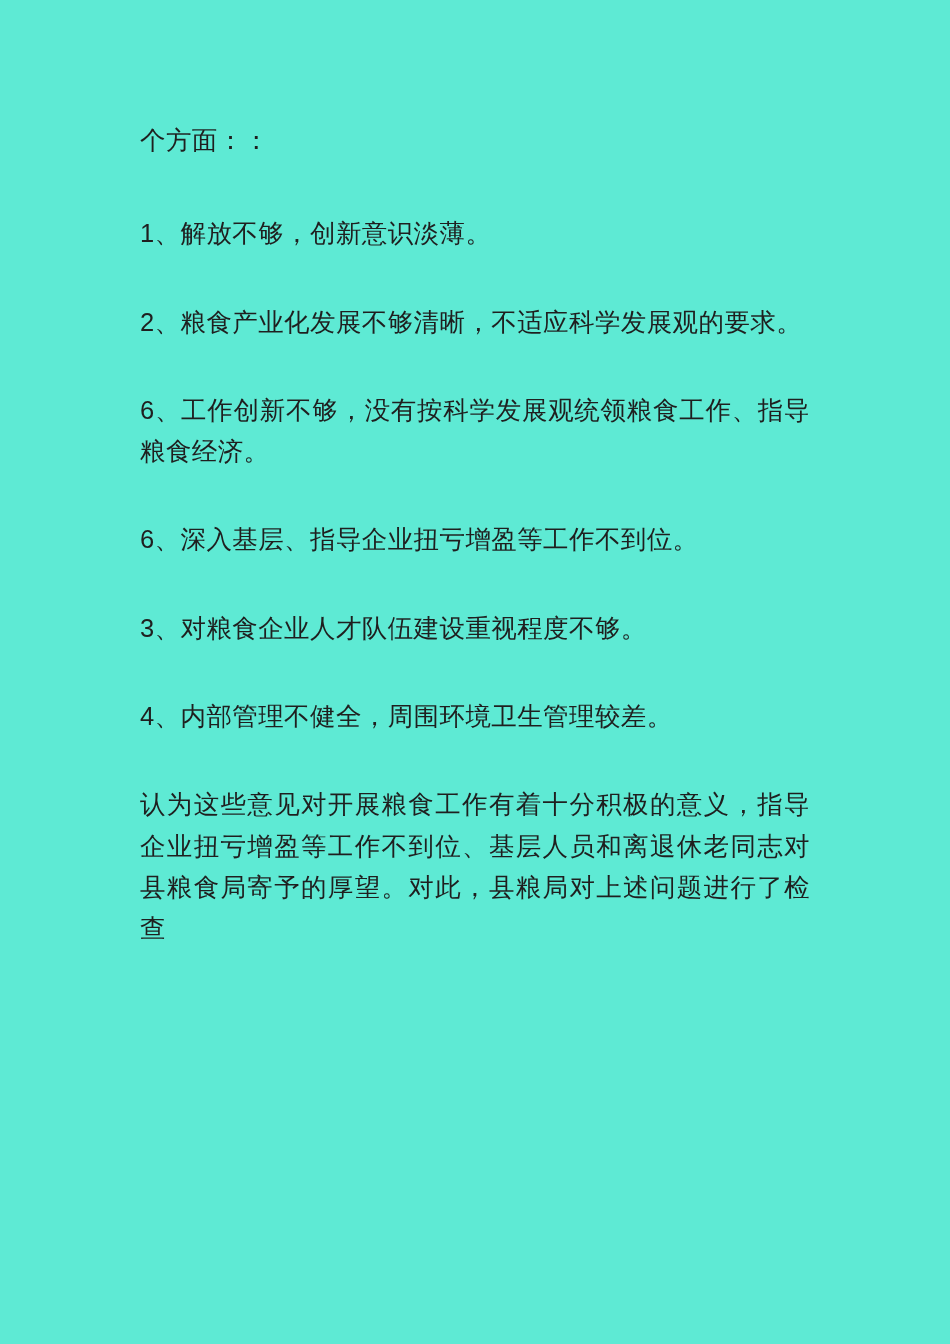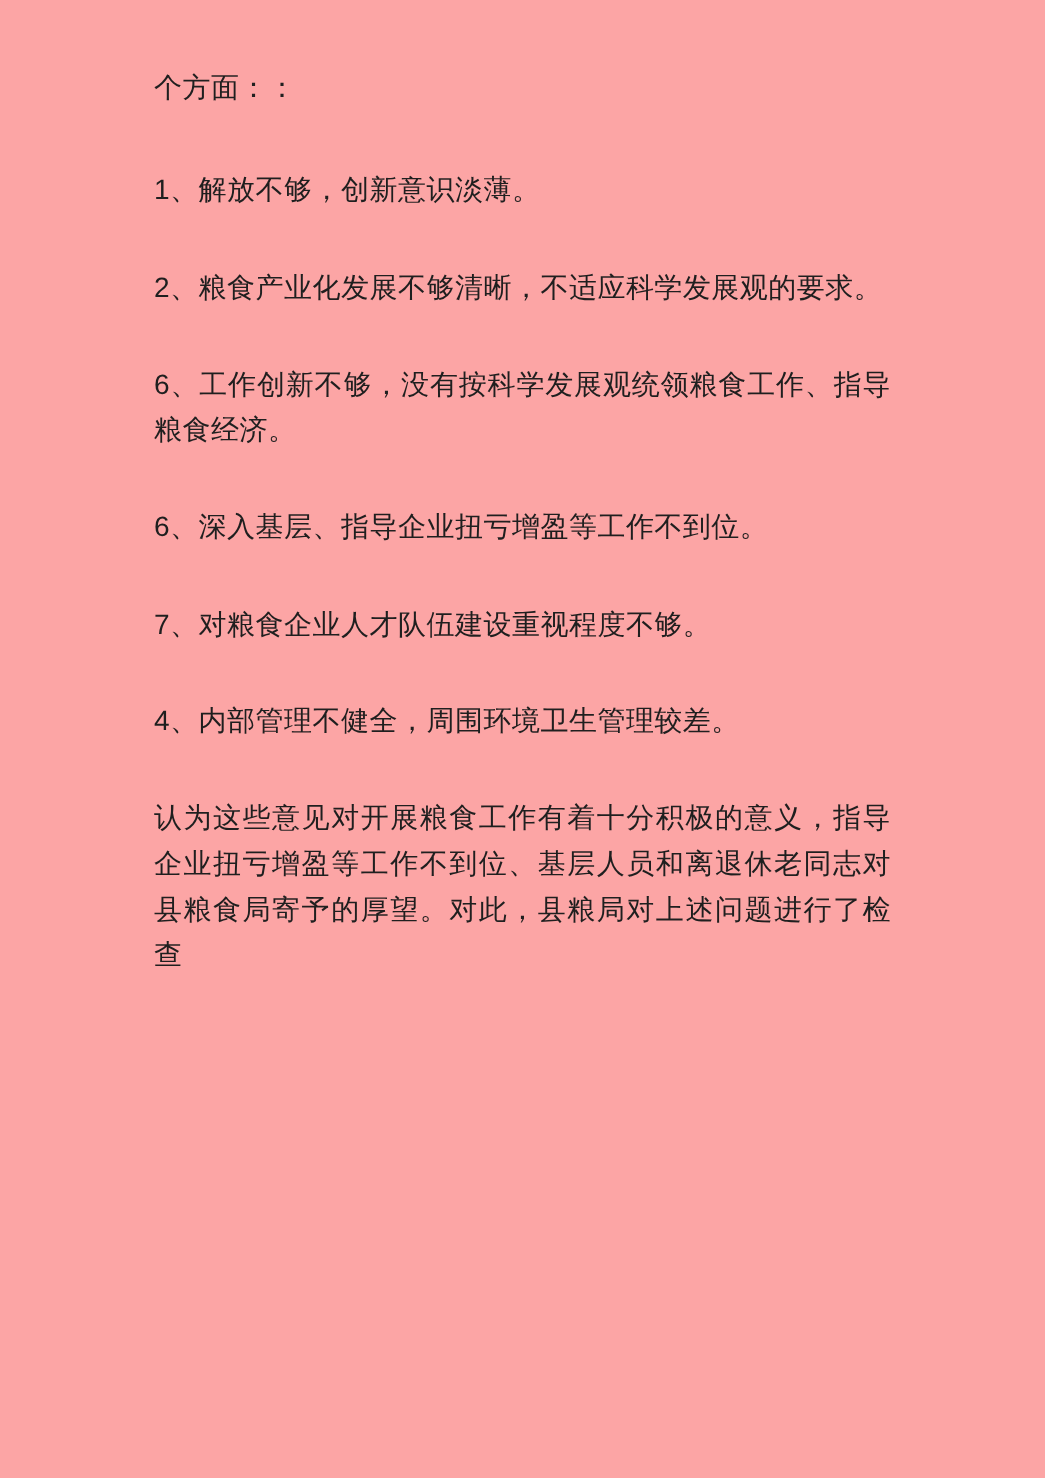--- a/index.html
+++ b/index.html
@@ -12,22 +12,22 @@
     height: 1344px;
     font-family: "Liberation Sans", "DejaVu Sans", sans-serif;
     color: #1a1a1a;
     position: relative;
     overflow: hidden;
   }
   .page {
     box-sizing: border-box;
     width: 950px;
     height: 1344px;
-    padding: 60px 140px 60px 140px;
-    background: #fca5a5;
+    padding: 120px 140px 60px 140px;
+    background: #5eead4;
   }
   .doc-body {
     font-size: 25.5px;
     line-height: 1.62;
     letter-spacing: 0.4px;
     color: #1f1f1f;
   }
   .para {
     margin: 0 0 47px 0;
     text-align: justify;
@@ -50,17 +50,17 @@
 </head>
 <body>
 
 <div class="page">
   <div class="doc-body">
     <p class="para para-lead">个方面：：</p>
     <p class="para para-tight">1、解放不够，创新意识淡薄。</p>
     <p class="para para-tight">2、粮食产业化发展不够清晰，不适应科学发展观的要求。</p>
     <p class="para para-tight">6、工作创新不够，没有按科学发展观统领粮食工作、指导粮食经济。</p>
     <p class="para para-tight">6、深入基层、指导企业扭亏增盈等工作不到位。</p>
-    <p class="para para-tight">7、对粮食企业人才队伍建设重视程度不够。</p>
+    <p class="para para-tight">3、对粮食企业人才队伍建设重视程度不够。</p>
     <p class="para para-tight">4、内部管理不健全，周围环境卫生管理较差。</p>
     <p class="para para-final">认为这些意见对开展粮食工作有着十分积极的意义，指导企业扭亏增盈等工作不到位、基层人员和离退休老同志对县粮食局寄予的厚望。对此，县粮局对上述问题进行了检查</p>
   </div>
 </div>
 
 </body></html>

